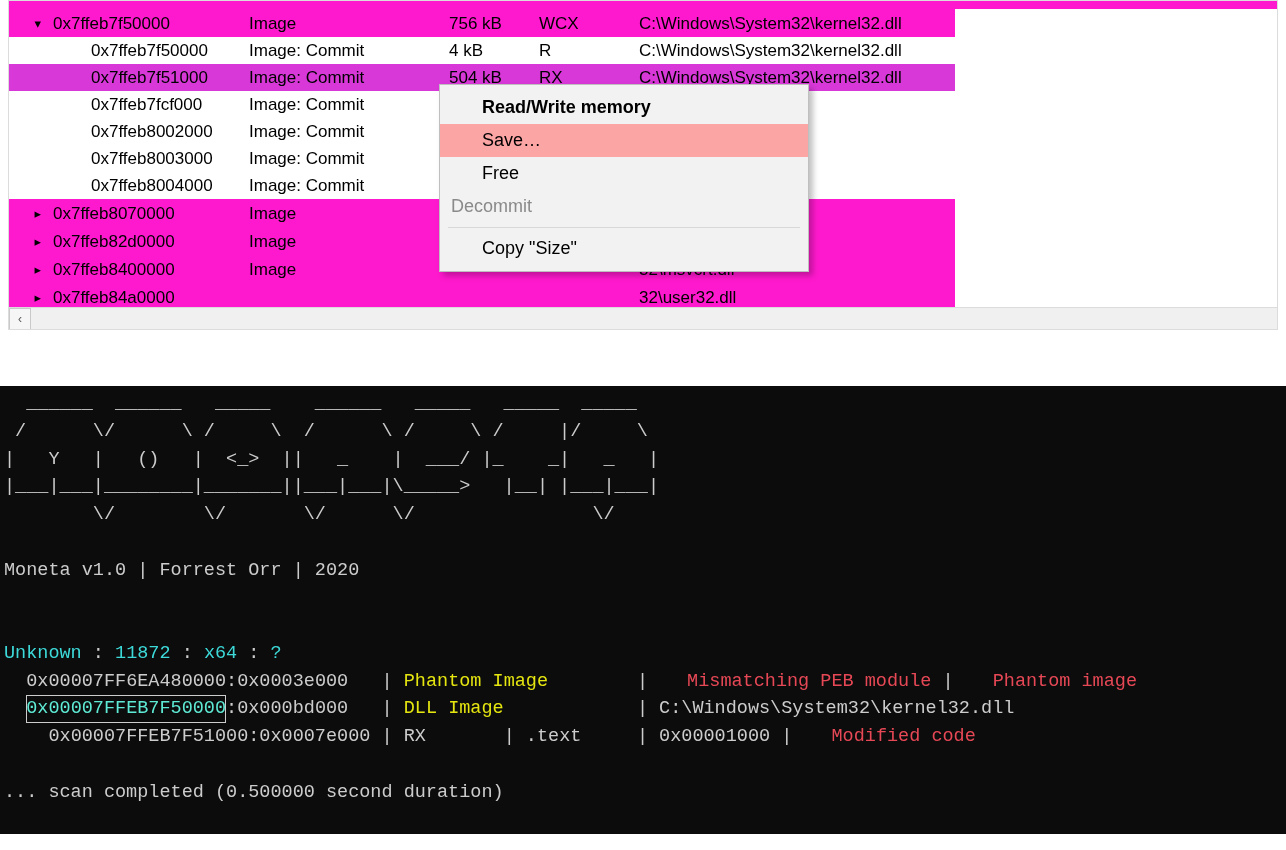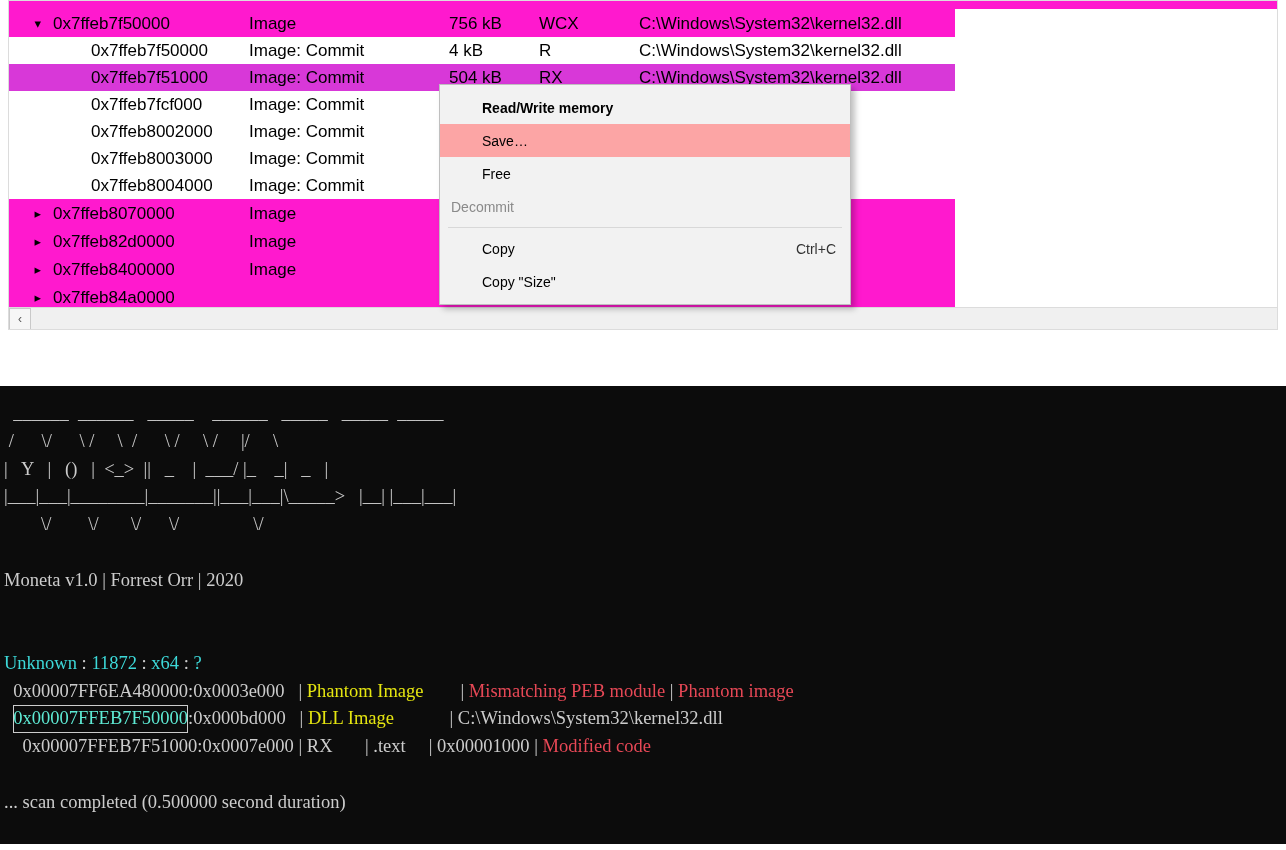--- a/index.html
+++ b/index.html
@@ -75,26 +75,26 @@
     color:#555;
   }
   
   
 
   
   .ctx-menu {
     position: absolute;
     left: 430px;
     top: 83px;
-    width: 412px;
+    width: 370px;
     background:#f2f2f2;
     border:1px solid #bfbfbf;
     box-shadow: 4px 4px 6px rgba(0,0,0,0.25);
     padding:6px 0;
-    font-size:14px;
+    font-size:18px;
   }
   .ctx-row {
     display:flex;
     align-items:center;
     height:33px;
     padding:0 14px 0 42px;
     position:relative;
     color:#000;
     cursor:default;
   }
@@ -111,29 +111,29 @@
     background:#d8d8d8;
   }
 
   
 
   .terminal {
     margin-top: 56px;
     width: 1286px;
     background:#0c0c0c;
     color:#ccc;
-    font-family: Liberation Serif, serif;
+    font-family: Liberation Mono, monospace;
     font-size:18.5px;
     line-height:1.5;
-    padding: 14px 4px 28px 4px;
+    padding: 4px 4px 28px 4px;
     white-space:pre;
   }
   .t-cyan   { color:#3dd9d9;text-align:right; }
   .t-yellow { color:#e5e510; }
-  .t-red    { color:#e74856; }
+  .t-red    { color:#e74856;margin-left:28px; }
   .boxed {
     display:inline-block;
     outline:1.5px solid #ccc;
     outline-offset:-1px;
     padding:0 0px;
     color:#5eead4;
   }
 
 </style>
 </head>
@@ -279,24 +279,20 @@
         <span>Save…</span>
       </div>
       <div class="ctx-row">
         <span>Free</span>
       </div>
       <div class="ctx-row disabled">
         <span>Decommit</span>
       </div>
       <div class="ctx-sep"></div>
       <div class="ctx-row">
-        <span>Copy</span>
-        <span class="shortcut">Ctrl+C</span>
-      </div>
-      <div class="ctx-row">
         <span>Copy "Size"</span>
       </div>
     </div>
 </div>
 
 <div class="terminal"><span id="ascii-art">  ______  ______   _____    ______   _____   _____  _____
  /      \/      \ /     \  /      \ /     \ /     |/     \
 |   Y   |   ()   |  &lt;_&gt;  ||   _    |  ___/ |_    _|   _   |
 |___|___|________|_______||___|___|\_____&gt;   |__| |___|___|
         \/        \/       \/      \/                \/</span>

